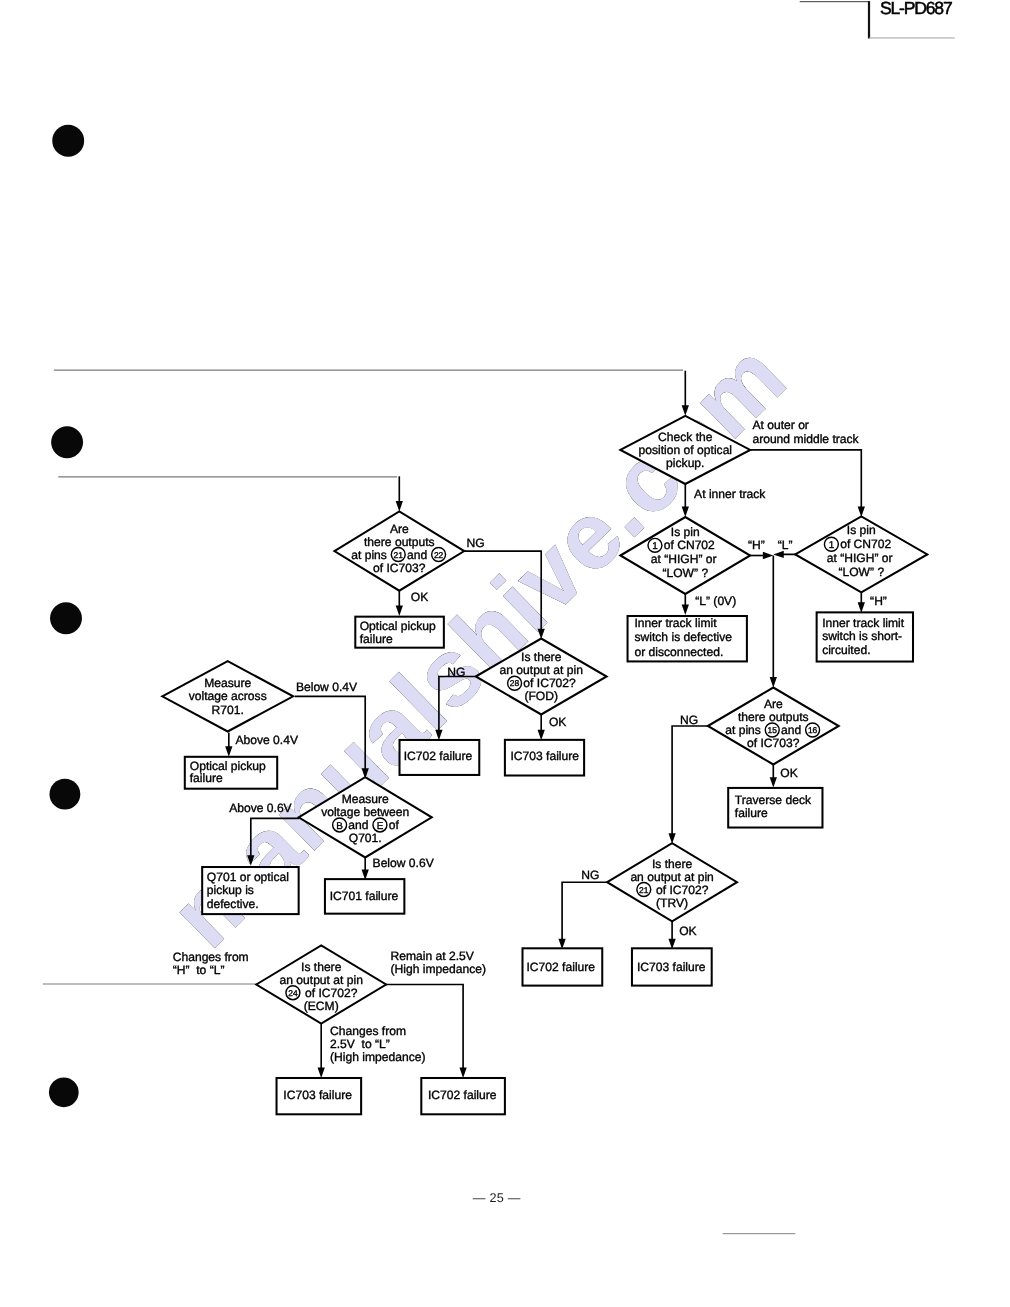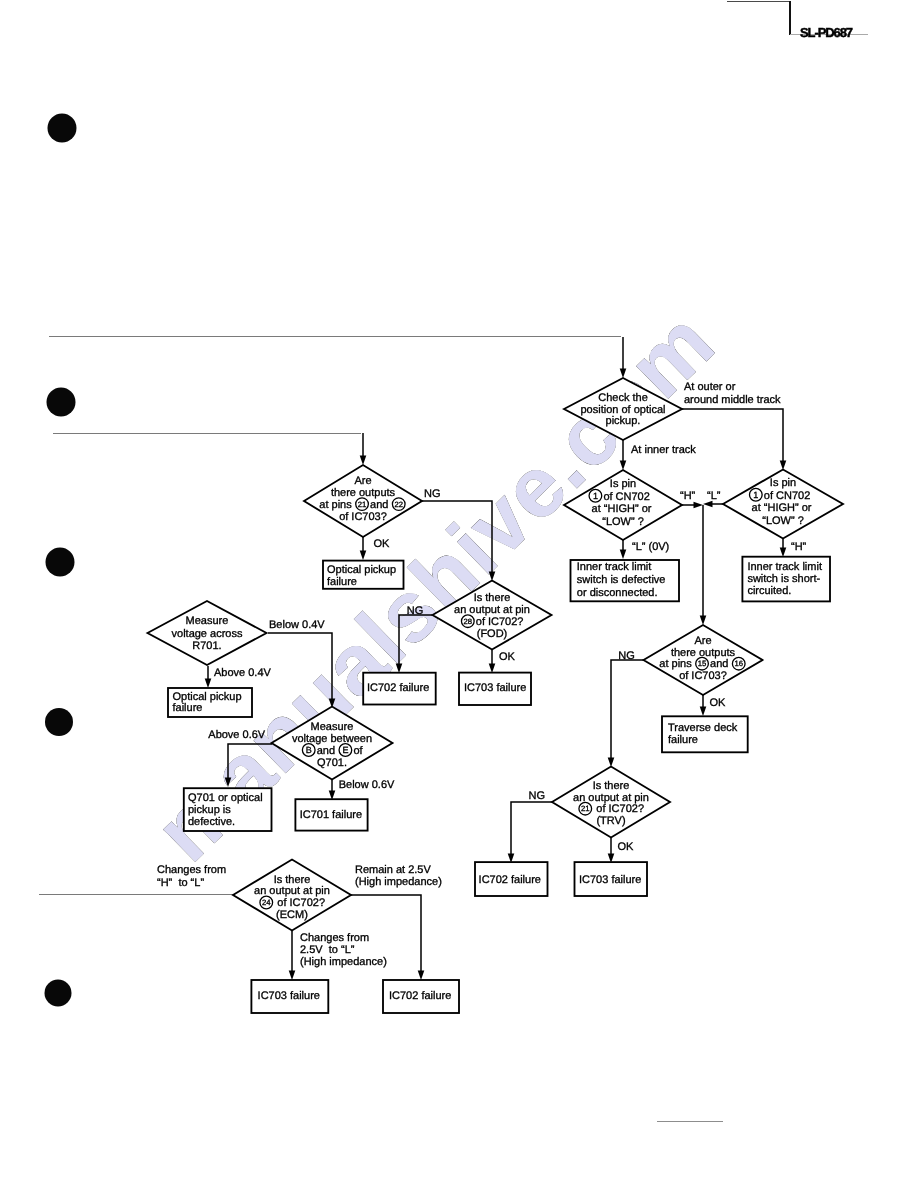--- a/index.html
+++ b/index.html
@@ -5,21 +5,21 @@
 <style>
   html,body{margin:0;padding:0;background:#fff;}
   body{width:918px;height:1188px;overflow:hidden;
        font-family:"Liberation Sans",sans-serif;color:#000;
        -webkit-font-smoothing:antialiased;
        text-rendering:geometricPrecision;}
   svg text{ -webkit-font-smoothing:antialiased;
             stroke:#000; stroke-width:0.32px; paint-order:stroke fill; }
   #page{position:relative;width:918px;height:1188px;background:#fff;}
   #chart{position:absolute;left:0;top:0;width:918px;height:1188px;}
-  #model-label{position:absolute;left:800px;top:24px;font-size:13px;font-weight:bold;
+  #model-label{position:absolute;left:800px;top:0;font-size:16px;font-weight:normal;
                line-height:17px;letter-spacing:-1.1px;white-space:nowrap;
                -webkit-text-stroke:0.45px #000;}
   #hdr-vrule{position:absolute;left:789px;top:1px;width:1.7px;height:34px;background:#121212;}
   #hdr-hrule{position:absolute;left:727px;top:0.6px;width:63px;height:1.3px;background:#4a4a4a;}
   #hdr-hrule2{position:absolute;left:790px;top:34.4px;width:78px;height:1px;background:#aaa;}
   #page-num{position:absolute;left:0;top:1084px;width:903px;text-align:center;font-size:11.5px;
             line-height:13px;letter-spacing:0.2px;color:#1c1c1c;}
   #bot-rule{position:absolute;left:657px;top:1121px;width:66px;height:1.2px;background:#8d8d8d;}
 </style>
 </head>
@@ -378,14 +378,15 @@
       <g>
         <text x="709.40" y="706.00" font-size="11" font-family="&quot;Liberation Sans&quot;,sans-serif" fill="#000" xml:space="preserve">OK</text>
       </g>
       <g>
         <text x="528.50" y="799.40" font-size="11" font-family="&quot;Liberation Sans&quot;,sans-serif" fill="#000" xml:space="preserve">NG</text>
       </g>
       <g>
         <text x="617.40" y="850.00" font-size="11" font-family="&quot;Liberation Sans&quot;,sans-serif" fill="#000" xml:space="preserve">OK</text>
       </g>
     </svg>
+  <div id="page-num">— 25 —</div>
   <div id="bot-rule"></div>
 </div>
 
 </body></html>

